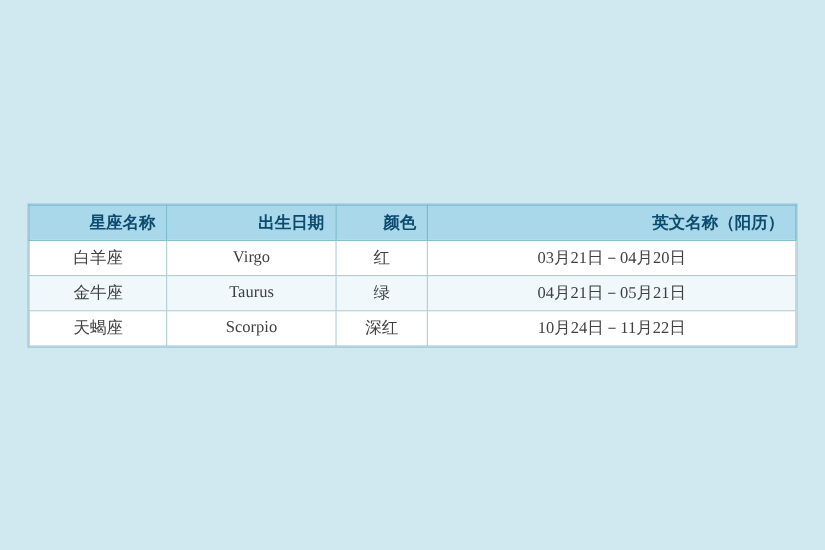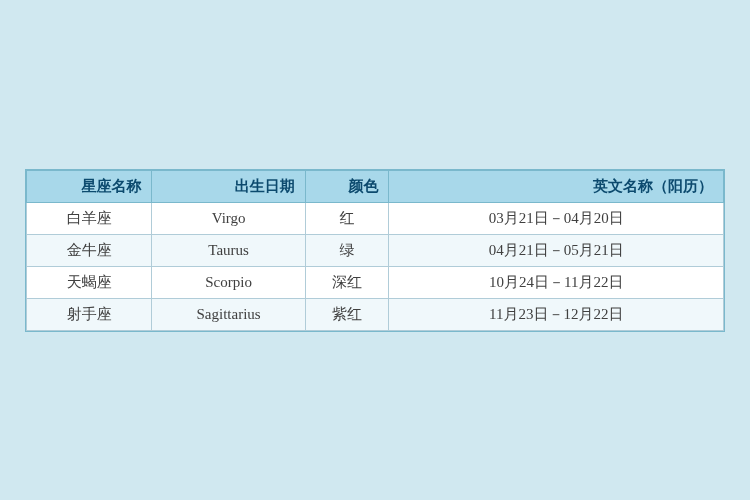--- a/index.html
+++ b/index.html
@@ -72,21 +72,15 @@
           <td>Taurus</td>
           <td>绿</td>
           <td>04月21日－05月21日</td>
         </tr>
         <tr>
           <td>天蝎座</td>
           <td>Scorpio</td>
           <td>深红</td>
           <td>10月24日－11月22日</td>
         </tr>
-        <tr>
-          <td>射手座</td>
-          <td>Sagittarius</td>
-          <td>紫红</td>
-          <td>11月23日－12月22日</td>
-        </tr>
       </tbody>
   </table>
 </div>
 
 </body></html>

